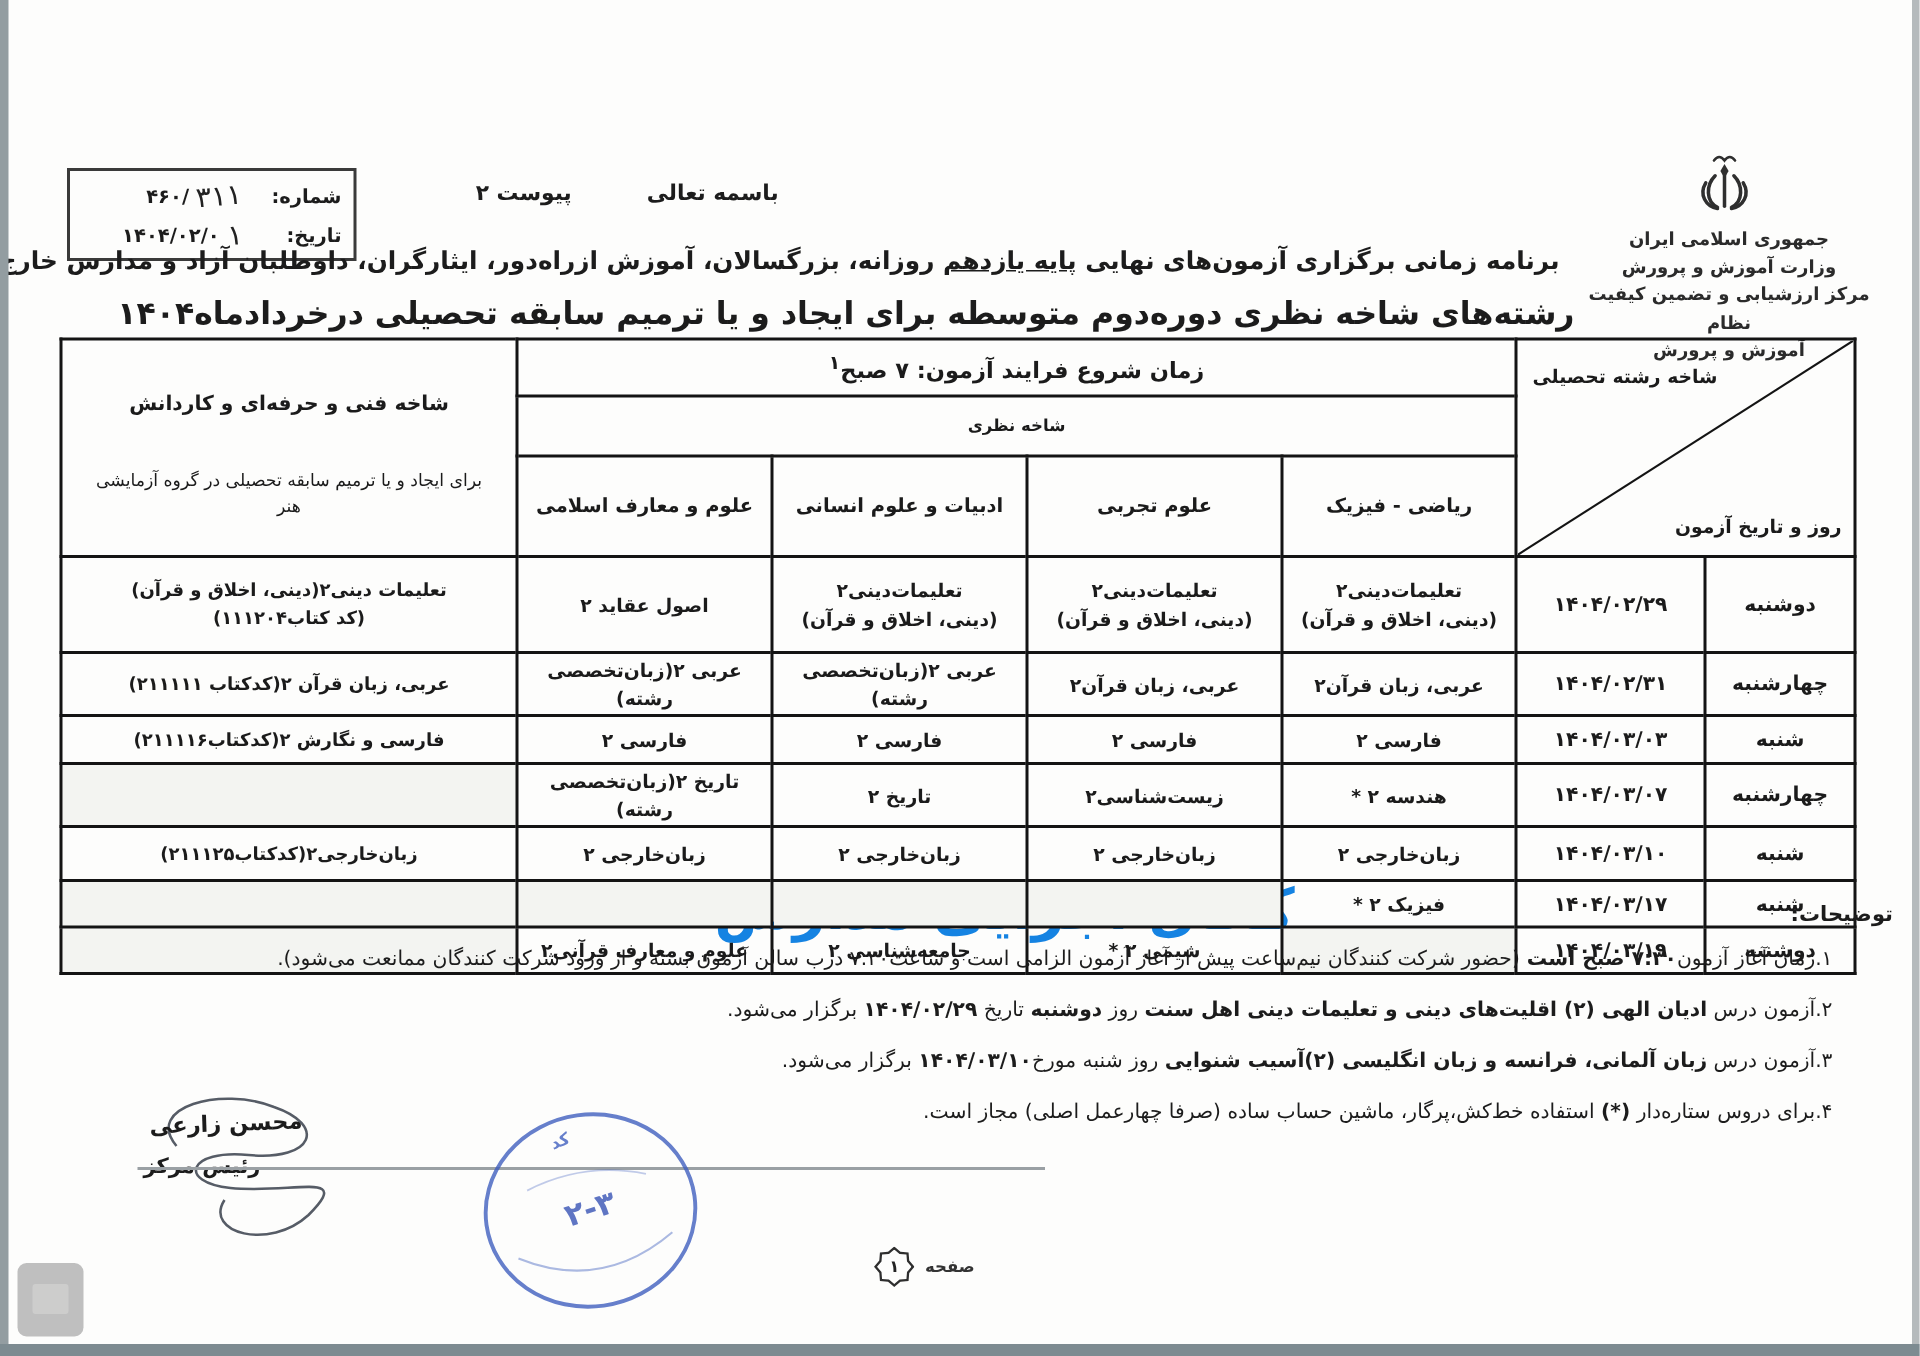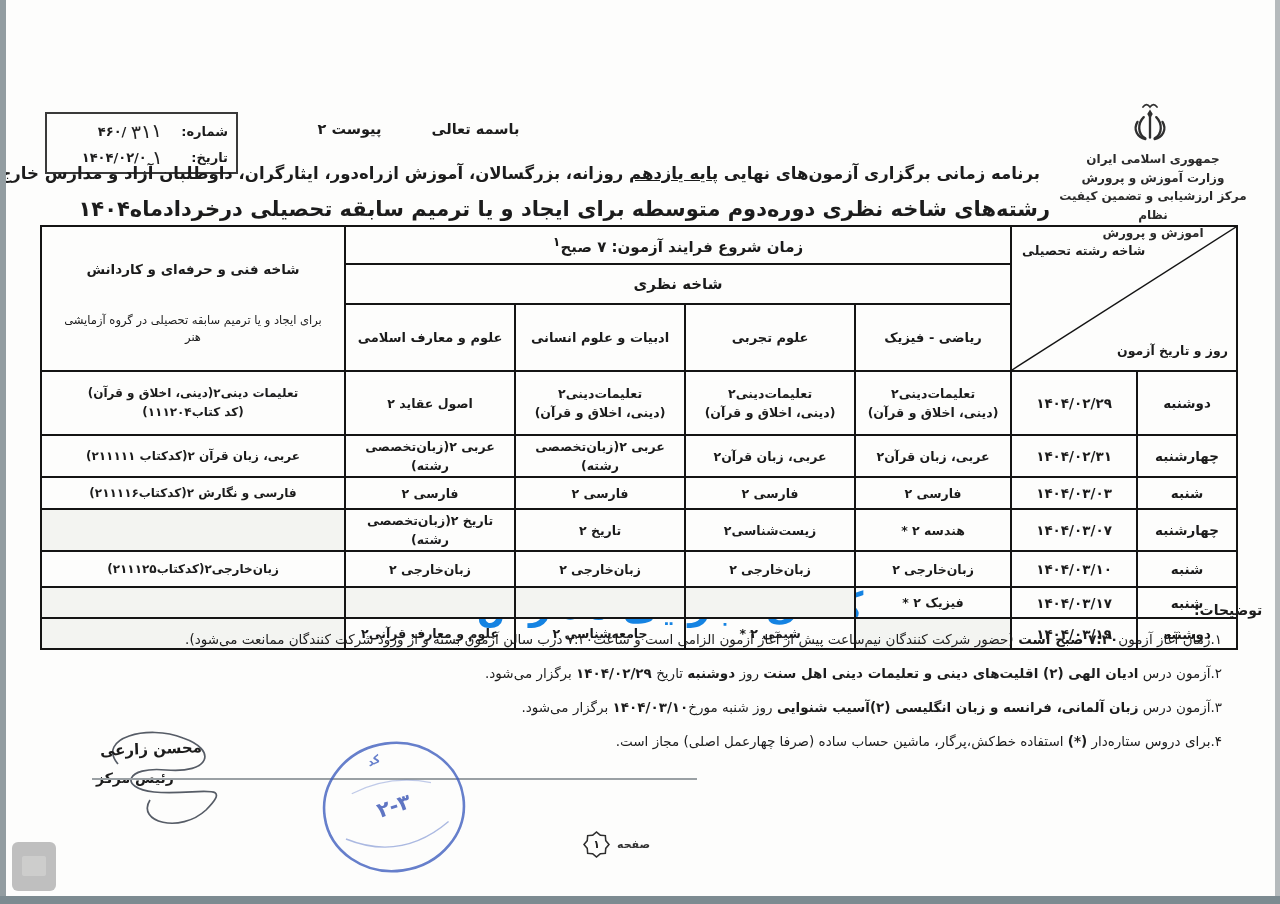--- a/index.html
+++ b/index.html
@@ -39,21 +39,21 @@
 
   
   table.exam{position:absolute;left:40px;top:225px;width:1196px;border-collapse:collapse;table-layout:fixed;}
   table.exam th,table.exam td{border:2px solid #141414;text-align:center;vertical-align:middle;
         font-weight:bold;color:#1b1b1b;white-space:pre-line;padding:1px 3px;overflow:hidden;}
   th.corner{position:relative;padding:0;}
   .corner-svg{position:absolute;inset:0;width:100%;height:100%;}
   .corner-top{position:absolute;top:16px;left:10px;font-size:12.5px;}
   .corner-bottom{position:absolute;bottom:12px;right:8px;font-size:12.5px;}
   th.start-time{font-size:15px;}
-  th.nazari{font-size:15px;}
+  th.nazari{font-size:11px;}
   th.col-head{font-size:13px;}
   th.fanni-head .f-title{font-size:13.5px;margin-top:14px;}
   th.fanni-head .f-sub{font-size:11.5px;font-weight:normal;margin:16px 12px 4px;line-height:17px;}
   td.day{font-size:13.5px;}
   td.date{font-size:13.5px;}
   td.subj{font-size:12.5px;line-height:19px;}
   td.fanni{font-size:12px;line-height:19px;}
   td.empty{background:#f3f4f1;}
 
   

